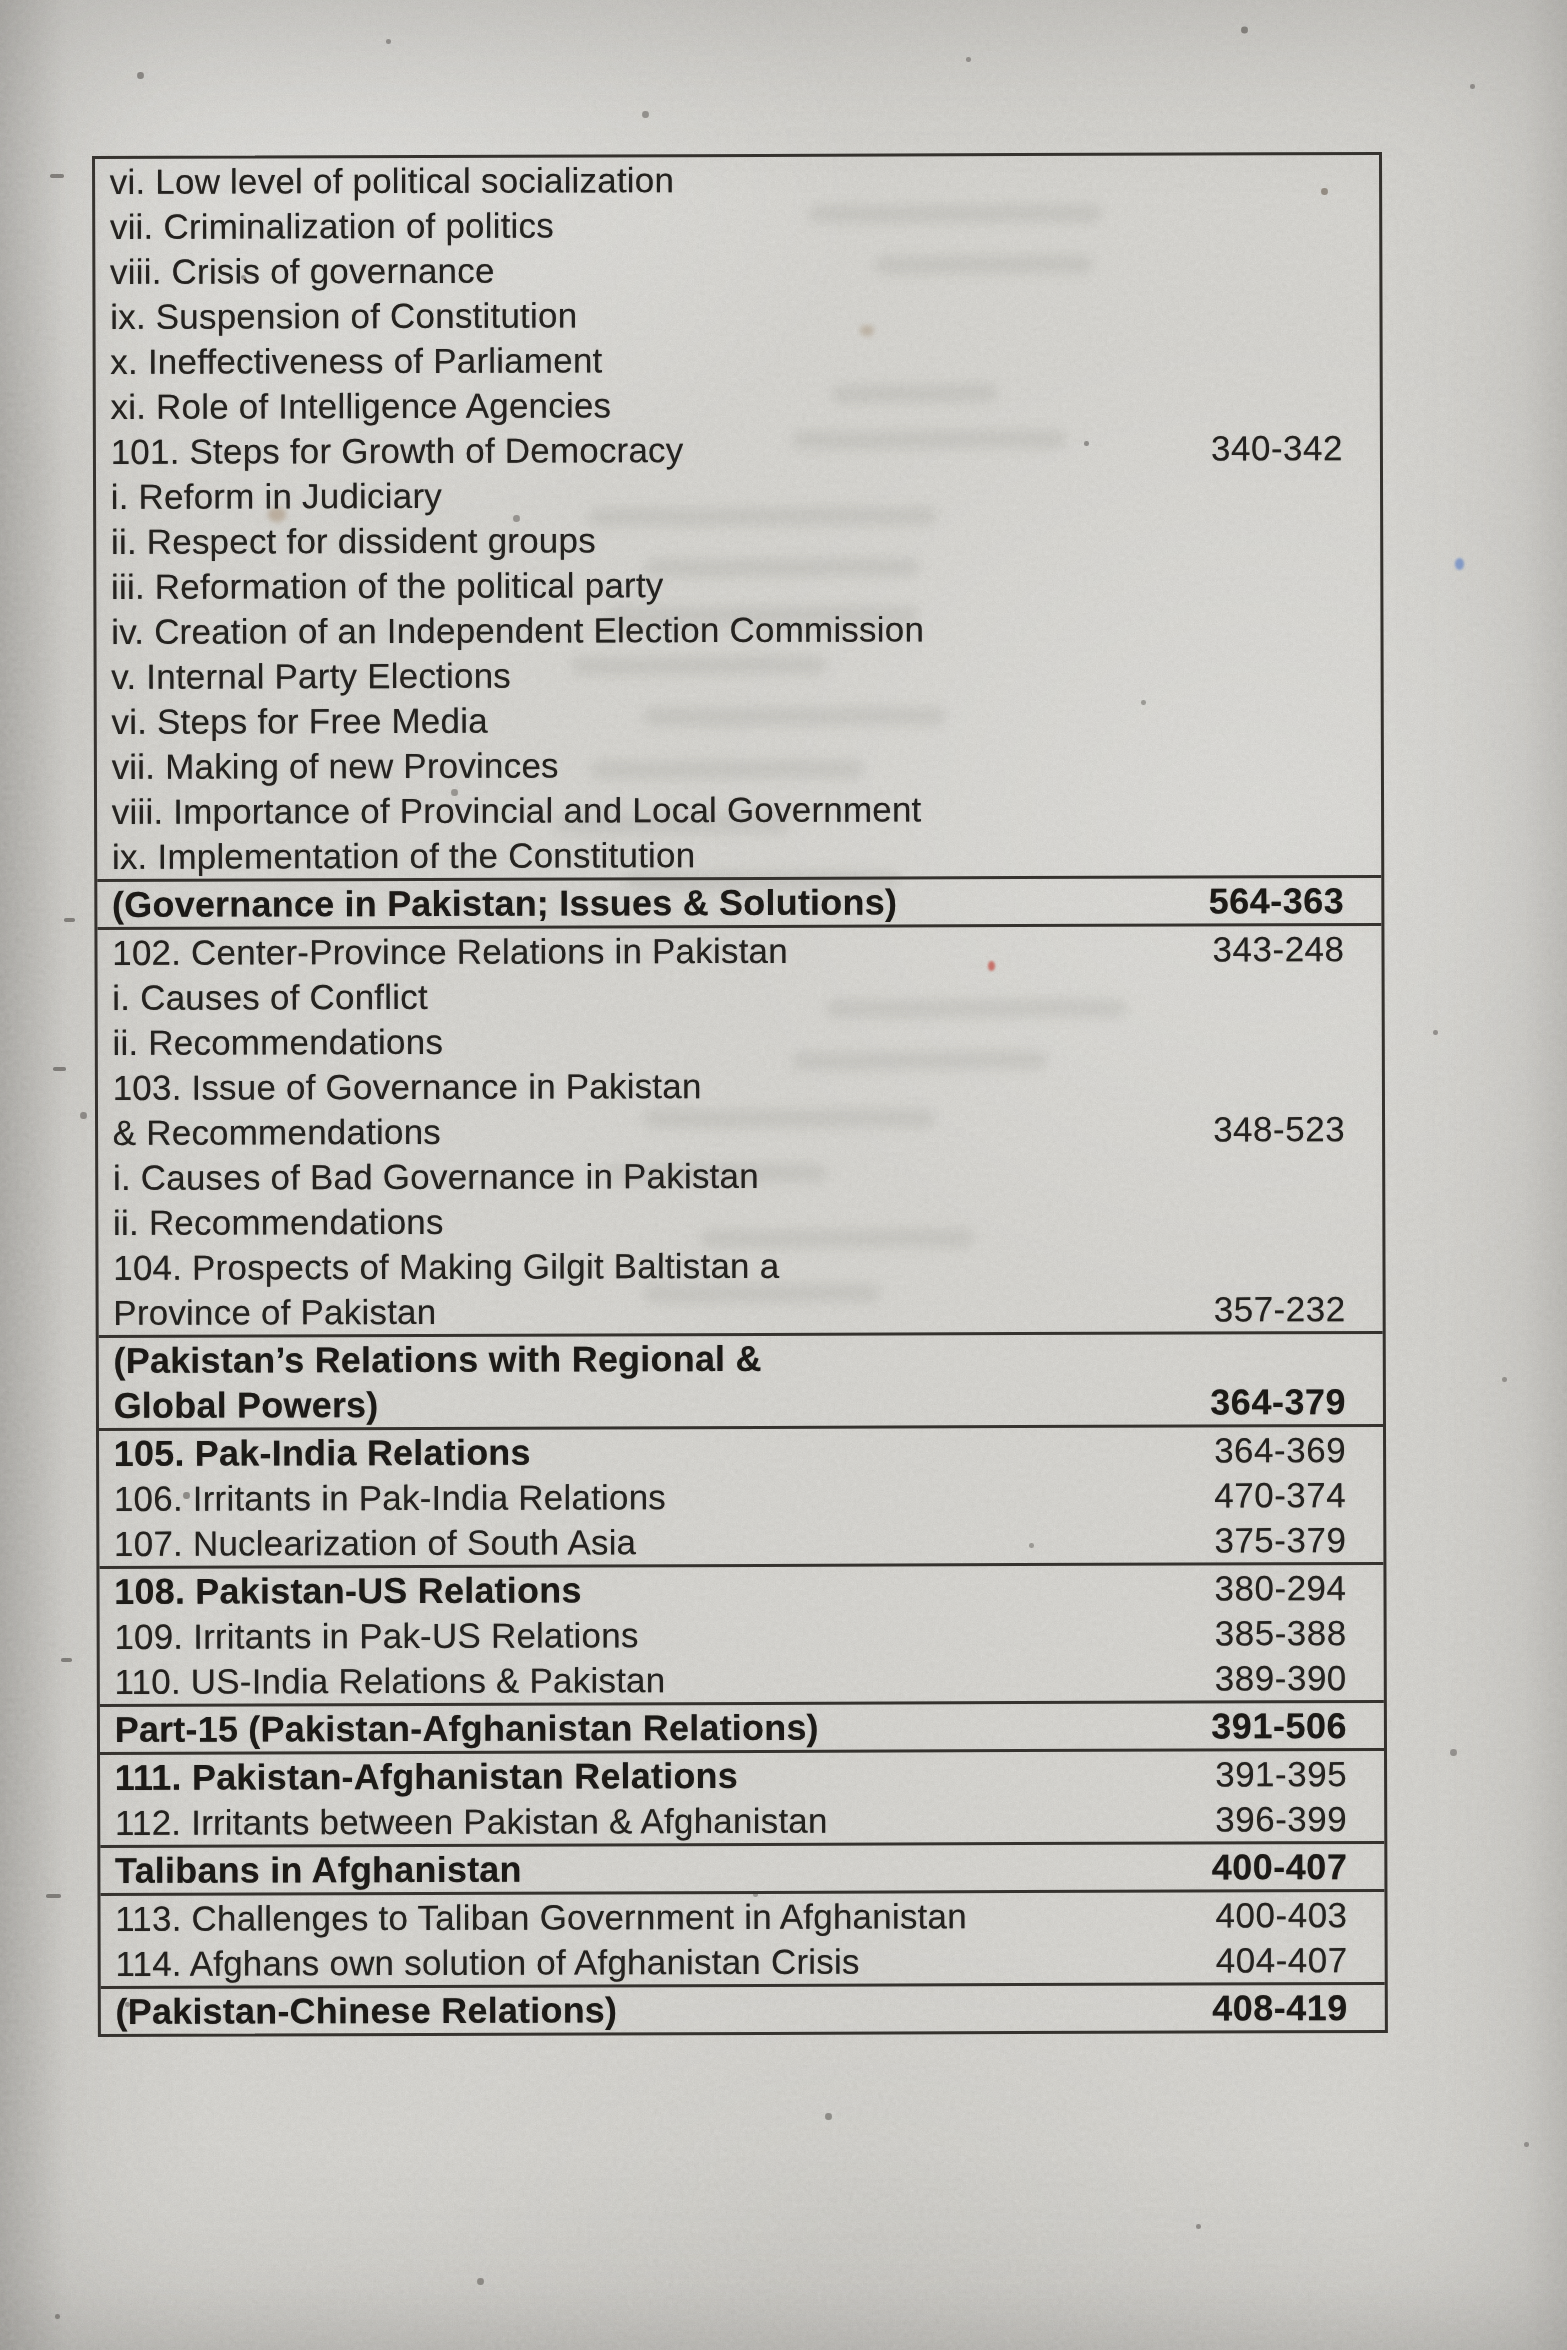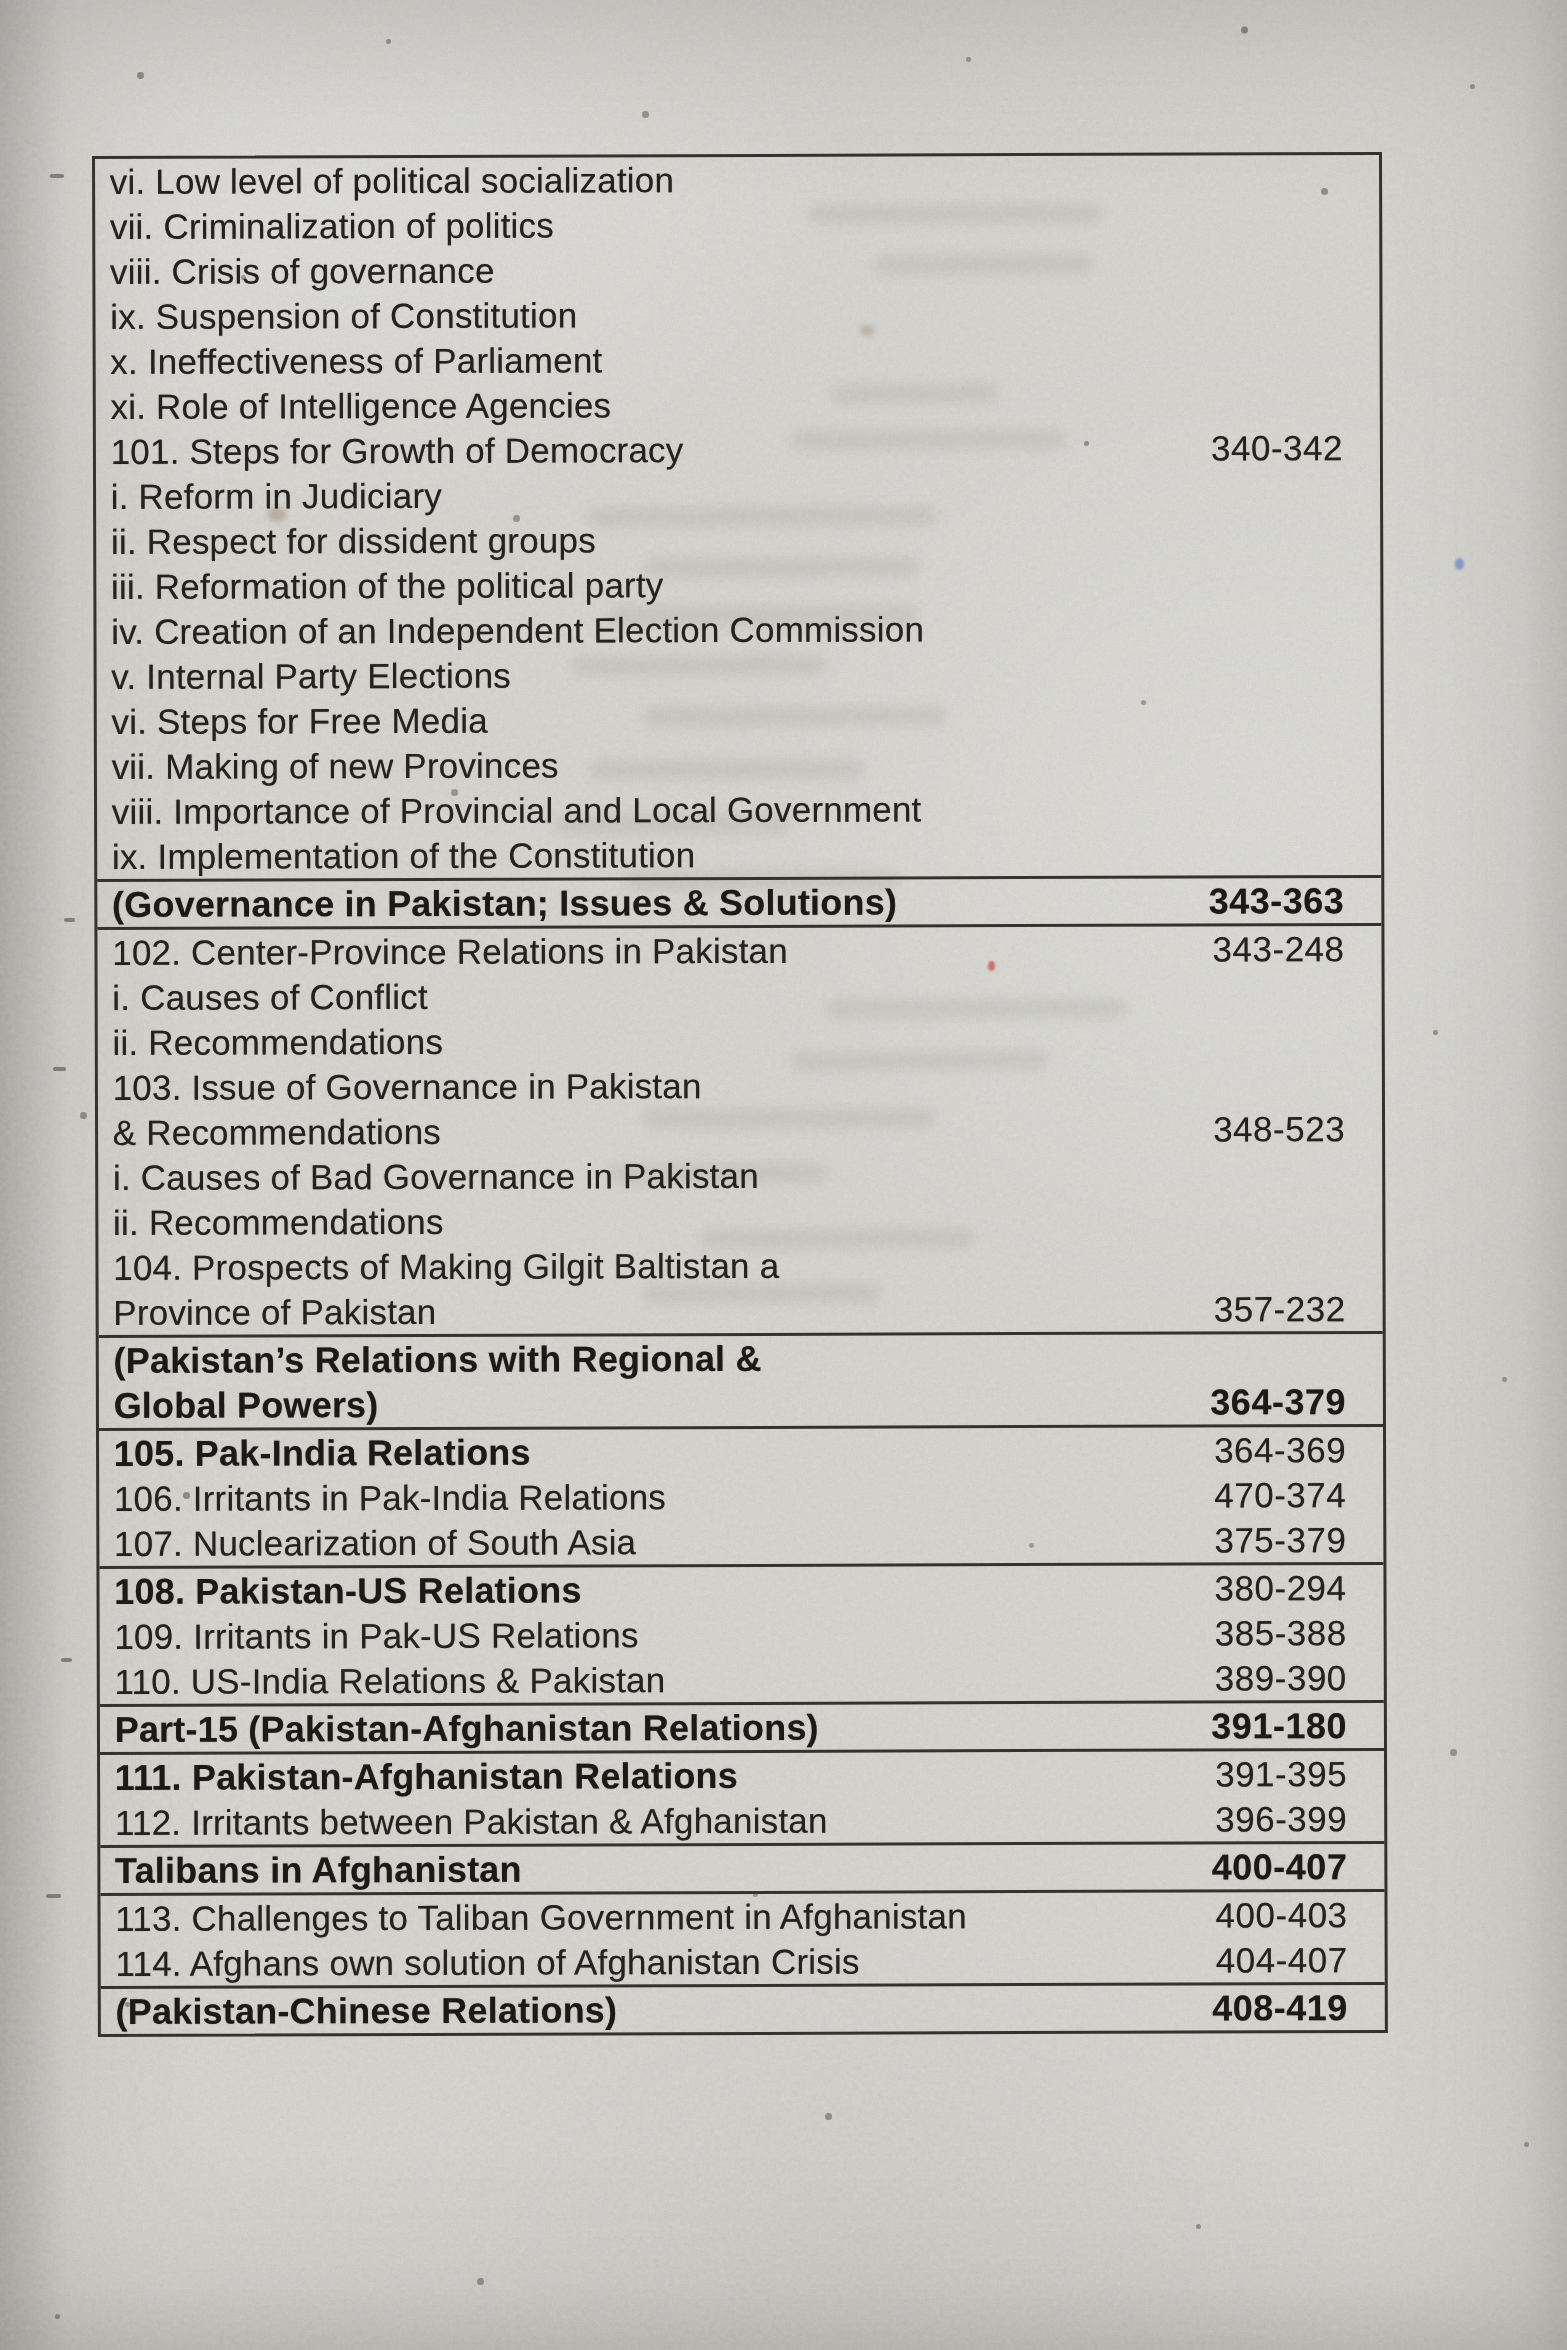--- a/index.html
+++ b/index.html
@@ -172,21 +172,21 @@
         <span class="pg"></span>
       </div>
       <div class="row">
         <span class="lbl">ix. Implementation of the Constitution</span>
         <span class="pg"></span>
       </div>
     </div>
     <div class="section header">
       <div class="row bold">
         <span class="lbl">(Governance in Pakistan; Issues &amp; Solutions)</span>
-        <span class="pg">343-363</span>
+        <span class="pg">564-363</span>
       </div>
     </div>
     <div class="section group">
       <div class="row">
         <span class="lbl">102. Center-Province Relations in Pakistan</span>
         <span class="pg">343-248</span>
       </div>
       <div class="row">
         <span class="lbl">i. Causes of Conflict</span>
         <span class="pg"></span>
@@ -254,21 +254,21 @@
         <span class="pg">385-388</span>
       </div>
       <div class="row">
         <span class="lbl">110. US-India Relations &amp; Pakistan</span>
         <span class="pg">389-390</span>
       </div>
     </div>
     <div class="section header">
       <div class="row bold">
         <span class="lbl">Part-15 (Pakistan-Afghanistan Relations)</span>
-        <span class="pg">391-180</span>
+        <span class="pg">391-506</span>
       </div>
     </div>
     <div class="section group">
       <div class="row bold">
         <span class="lbl">111. Pakistan-Afghanistan Relations</span>
         <span class="pg">391-395</span>
       </div>
       <div class="row">
         <span class="lbl">112. Irritants between Pakistan &amp; Afghanistan</span>
         <span class="pg">396-399</span>

